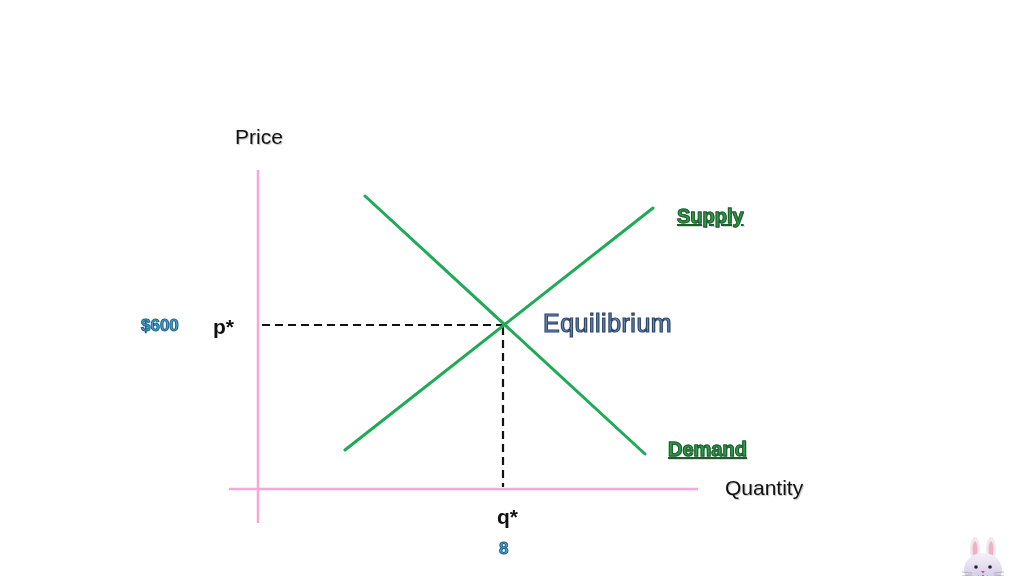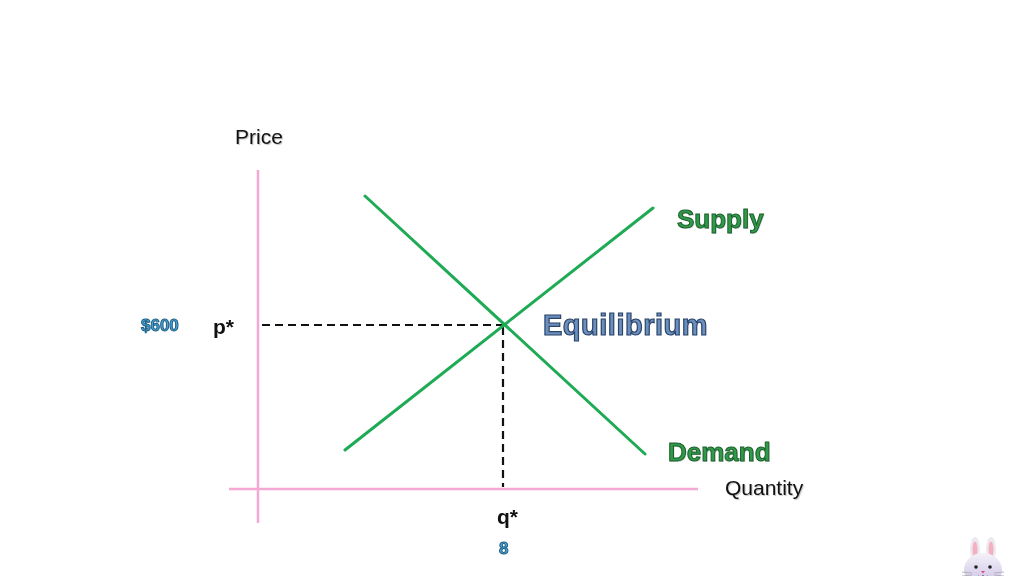--- a/index.html
+++ b/index.html
@@ -6,26 +6,27 @@
     body {
       width: 1024px; height: 576px; background: #ffffff;
       position: relative; overflow: hidden;
       font-family: "Liberation Sans", sans-serif;
     }
     .stage { position: absolute; left: 0; top: 8px; width: 864px; height: 576px; margin-top: 24px; }
     svg.diagram { position: absolute; left: 0; top: 0; }
     .label { position: absolute; white-space: nowrap; line-height: 1; }
     .axis-title { font-size: 21px; color: #111; text-shadow: 1px 1px 1px rgba(0,0,0,0.25); }
     .curve-label {
-      font-size: 26px; font-weight: bold; color: #2f9a4a;
+      font-size: 20px; font-weight: bold; color: #2f9a4a;
       -webkit-text-stroke: 1px #1c5e2b;
       text-shadow: 1px 1px 0 rgba(0,0,0,0.15);
+      text-decoration: underline;
     }
     .eq-label {
-      font-size: 29px; font-weight: bold; color: #6b8fbf;
+      font-size: 25px; font-weight: normal; color: #6b8fbf;
       -webkit-text-stroke: 1.2px #2b4468;
       letter-spacing: 0.5px;
     }
     .star-label { font-size: 21px; font-weight: bold; color: #111; }
     .value-label {
       font-size: 17px; font-weight: bold; color: #4aa3d6;
       -webkit-text-stroke: 1px #1d5e83;
     }
     .bunny { position: absolute; left: 956px; top: 504px; width: 54px; height: 54px; }
   </style>

